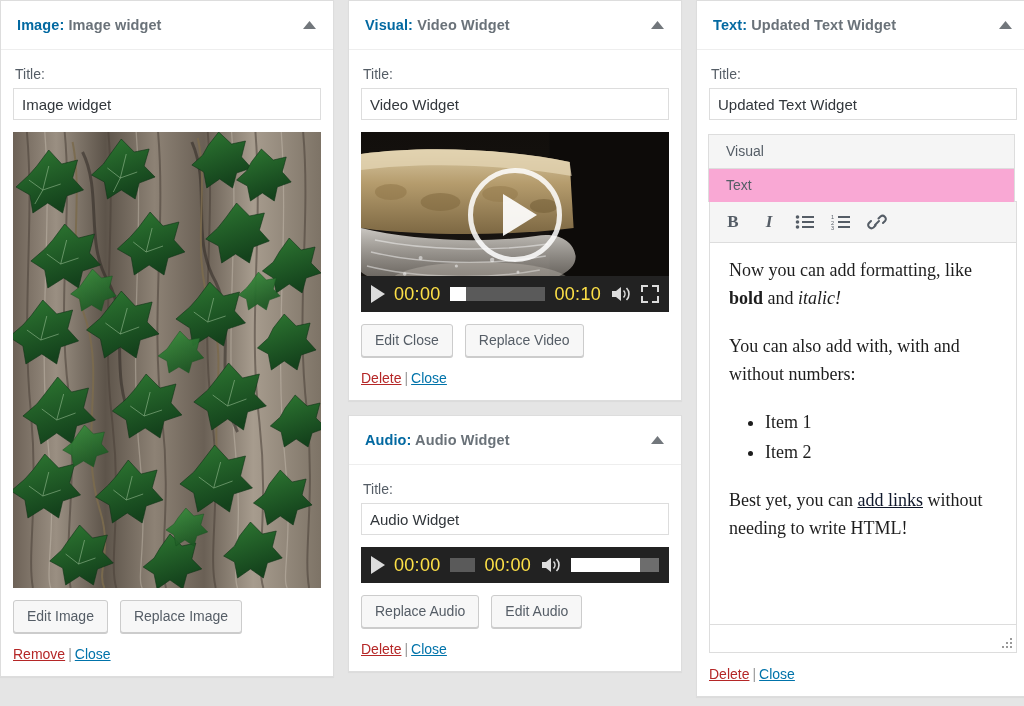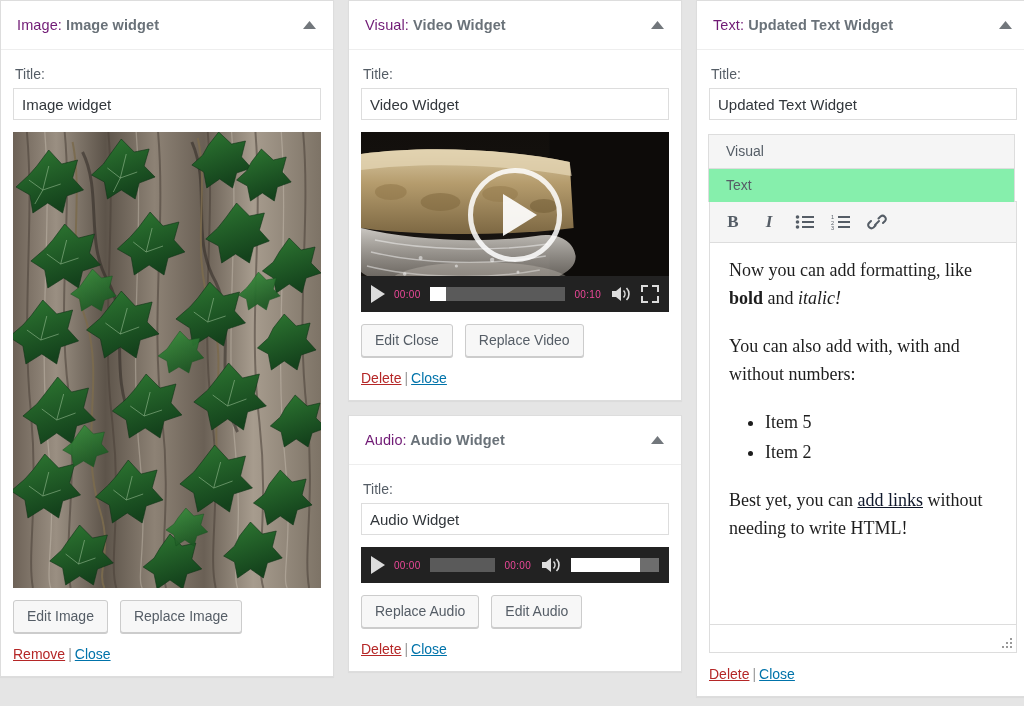--- a/index.html
+++ b/index.html
@@ -40,22 +40,22 @@
     border-bottom: 1px solid #eeeeee;
     background: #fff;
   }
   .widget-head .htitle {
     font-size: 14.5px;
     color: #555d66;
     font-weight: 700;
     letter-spacing: .1px;
   }
   .widget-head .htitle .hname {
-    font-weight: 400;
-    color: #701a75;
+    font-weight: 700;
+    color: #0369a1;
   }
   .widget-head .htitle .hval {
     font-weight: 700;
     color: #6a7279;
   }
   .toggle-arrow {
     width: 20px; height: 20px;
     display: flex; align-items: center; justify-content: center;
     cursor: pointer;
   }
@@ -179,23 +179,23 @@
   }
   .mejs-play {
     width: 0; height: 0;
     border-left: 14px solid #dcdcdc;
     border-top: 9px solid transparent;
     border-bottom: 9px solid transparent;
     cursor: pointer;
     flex: 0 0 auto;
   }
   .mejs-time {
-    color: #ec4899;
+    color: #fde047;
     font-family: "Liberation Sans", sans-serif;
-    font-size: 10px;
+    font-size: 18px;
     flex: 0 0 auto;
     letter-spacing: .3px;
   }
   .mejs-rail {
     flex: 1 1 auto;
     height: 14px;
     background: #5a5a5a;
     position: relative;
     cursor: pointer;
     min-width: 20px;
@@ -247,21 +247,21 @@
     position: relative;
     z-index: 2;
     flex-direction: column;
   }
   .tab {
     font-size: 14px;
     color: #555d66;
     padding: 8px 17px 9px;
     border: 1px solid #ddd;
     border-bottom: none;
-    background: #86efac;
+    background: #f9a8d4;
     cursor: pointer;
     margin-left: -1px;
   }
   .tab.active {
     background: #f5f5f5;
     color: #555d66;
     border-color: #ddd;
   }
   .mce-toolbar {
     border: 1px solid #ddd;
@@ -665,21 +665,21 @@
               </svg>
             </div>
           </div>
 
           <div class="mce-content">
             <p>
               <span>Now you can add formatting, like </span><strong>bold</strong><span> and </span><em>italic!</em>
             </p>
             <p>You can also add with, with and without numbers:</p>
             <ul>
-              <li>Item 5</li>
+              <li>Item 1</li>
               <li>Item 2</li>
             </ul>
             <p>
               <span>Best yet, you can </span><a>add links</a><span> without needing to write HTML!</span>
             </p>
           </div>
 
           <div class="mce-statusbar">
             <div class="resize-grip">
               <i style="right:0;bottom:0;"></i>

